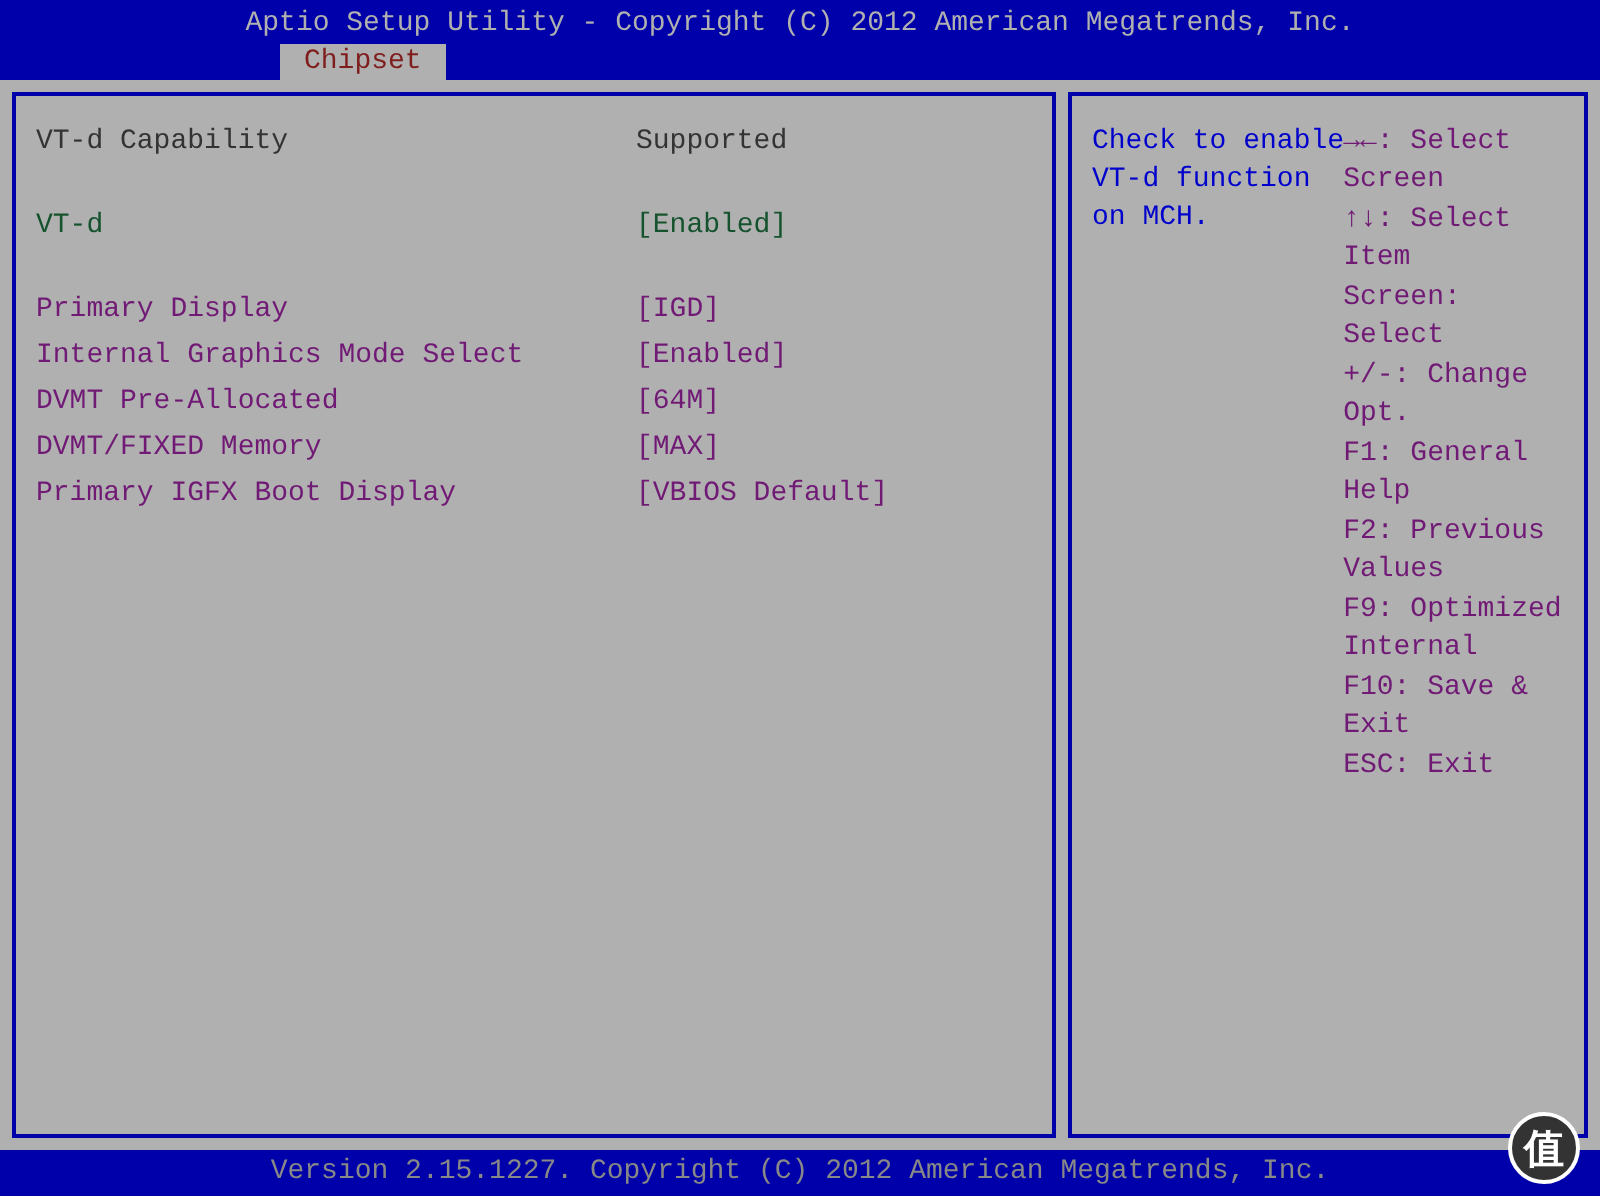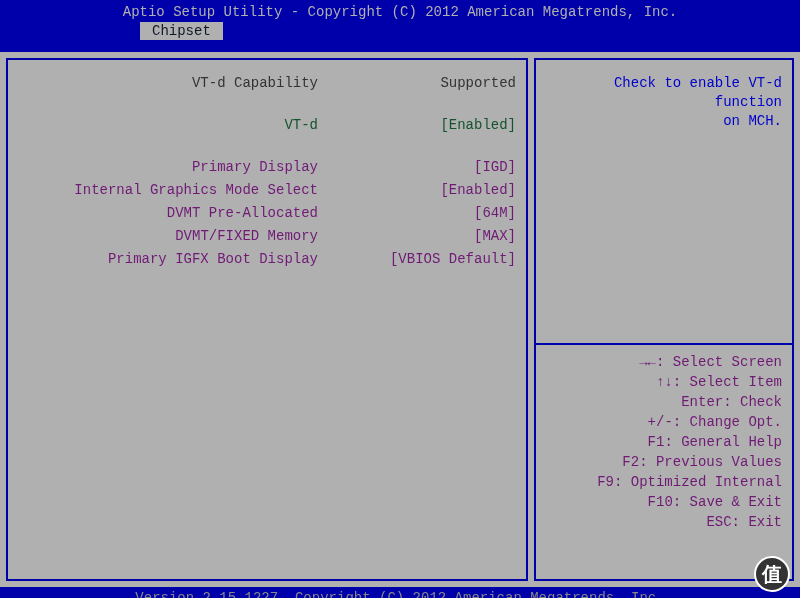--- a/index.html
+++ b/index.html
@@ -10,58 +10,57 @@
     body {
       width: 800px;
       height: 598px;
       background: #000;
       font-family: "Courier New", monospace;
       font-size: 14px;
       overflow: hidden;
     }
     .header-bar {
       background: #0000aa;
-      height: 52px;
+      height: 40px;
       color: #b0b0b0;
       text-align: center;
       padding-top: 4px;
     }
     .header-title {
       display: block;
       margin-bottom: 2px;
     }
     .tab-row {
       display: flex;
       padding-left: 140px;
     }
     .tab {
       background: #b0b0b0;
-      color: #0f172a;
+      color: #7f1d1d;
       padding: 1px 12px;
       font-weight: normal;
     }
     .main-area {
       background: #b0b0b0;
       height: 535px;
       display: flex;
       padding: 6px;
       gap: 6px;
-      text-align: right;
     }
     .left-panel {
       flex: 1;
       border: 2px solid #0000aa;
       padding: 14px 10px;
     }
     .right-panel {
       width: 260px;
       border: 2px solid #0000aa;
       padding: 14px 10px;
       display: flex;
-      flex-direction: column;
+      flex-direction: row;
     }
     .row {
       display: flex;
       margin-bottom: 4px;
       line-height: 19px;
     }
     .label-col {
       width: 300px;
     }
     .value-col {
@@ -184,21 +183,21 @@
   <div class="right-panel">
     <div class="help-text">
       <div>Check to enable VT-d function</div>
       <div>on MCH.</div>
     </div>
     <div class="spacer"></div>
     <hr class="help-divider">
     <div class="keys-section">
       <div class="key-line">→←: Select Screen</div>
       <div class="key-line">↑↓: Select Item</div>
-      <div class="key-line">Enter: Check</div>
+      <div class="key-line">Screen: Select</div>
       <div class="key-line">+/-: Change Opt.</div>
       <div class="key-line">F1: General Help</div>
       <div class="key-line">F2: Previous Values</div>
       <div class="key-line">F9: Optimized Internal</div>
       <div class="key-line">F10: Save &amp; Exit</div>
       <div class="key-line">ESC: Exit</div>
     </div>
     <div style="height:32px"></div>
   </div>
 </div>

